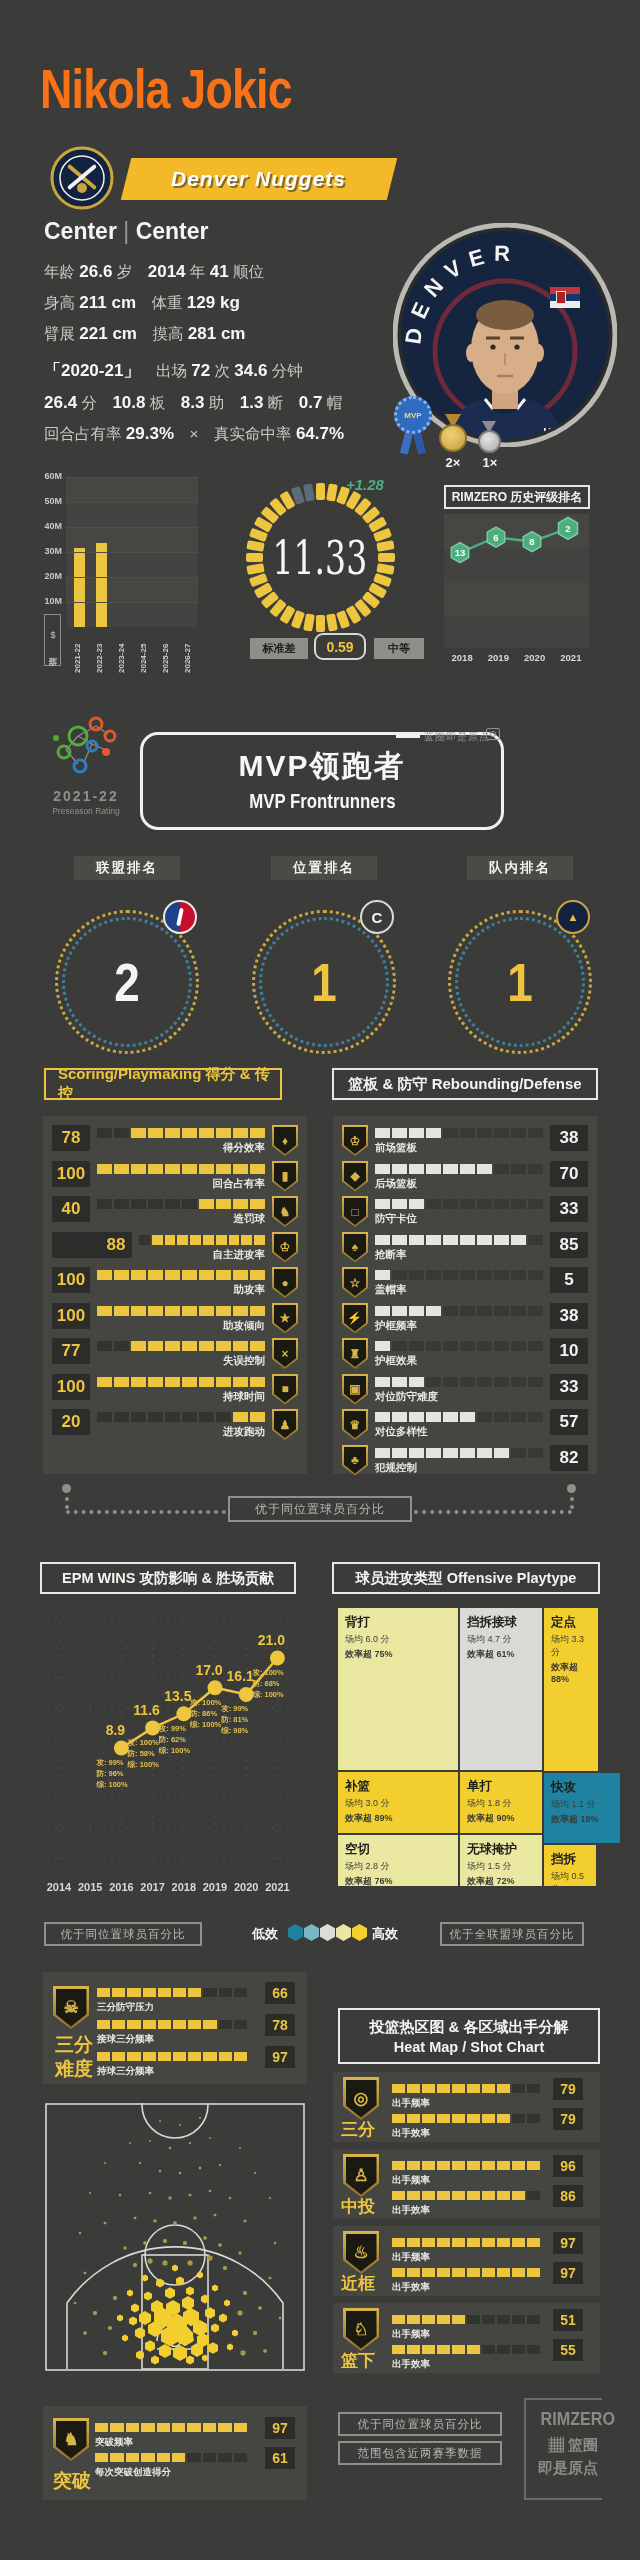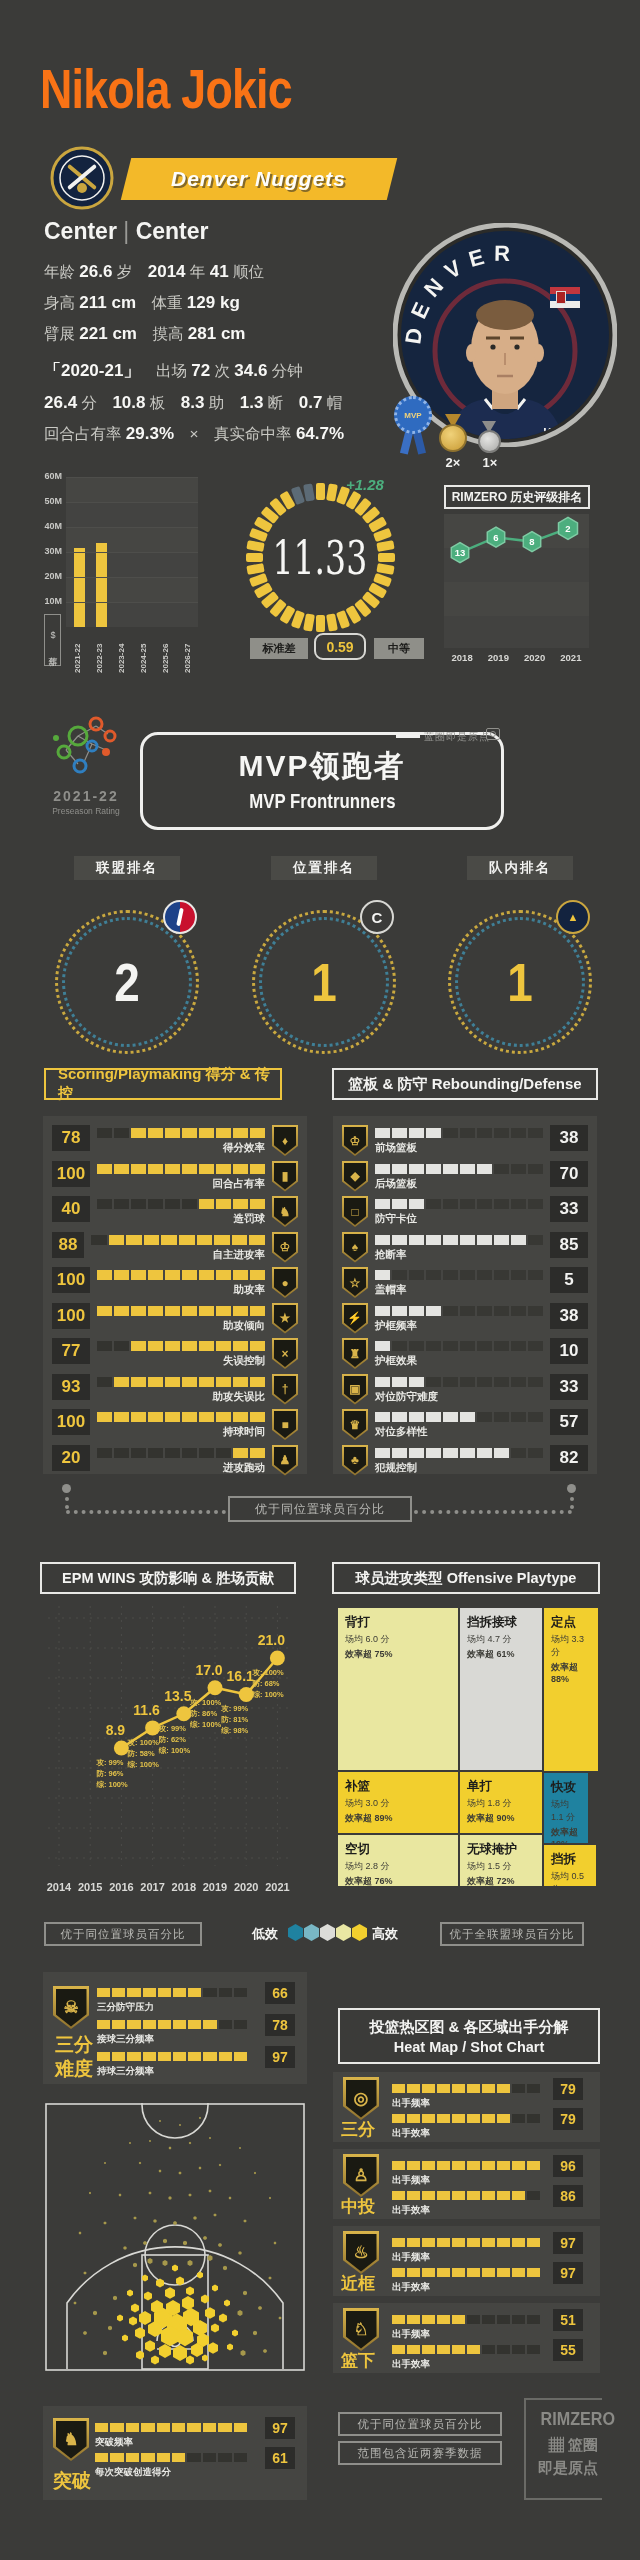--- a/index.html
+++ b/index.html
@@ -351,21 +351,21 @@
             <i class="f"></i>
             <i class="f"></i>
           </div>
           <div class="blabel" style="text-align: right;">造罚球</div>
         </div>
         <div class="shield">
           <b>♞</b>
         </div>
       </div>
       <div class="srow">
-        <div class="vbox vy" style="width: 32px; height: 26px; font-size: 17px; flex: 0 0 auto;">88</div>
+        <div class="vbox vy" style="width: 32px; height: 26px; font-size: 17px; flex: 0 0 auto; padding-left: 48px;">88</div>
         <div class="bwrap">
           <div class="bar">
             <i></i>
             <i class="f"></i>
             <i class="f"></i>
             <i class="f"></i>
             <i class="f"></i>
             <i class="f"></i>
             <i class="f"></i>
             <i class="f"></i>
@@ -432,41 +432,20 @@
             <i class="f"></i>
             <i class="f"></i>
             <i class="f"></i>
             <i class="f"></i>
             <i class="f"></i>
           </div>
           <div class="blabel" style="text-align: right;">失误控制</div>
         </div>
         <div class="shield">
           <b>×</b>
-        </div>
-      </div>
-      <div class="srow">
-        <div class="vbox vy" style="width: 38px; height: 26px; font-size: 17px; flex: 0 0 auto;">93</div>
-        <div class="bwrap">
-          <div class="bar">
-            <i></i>
-            <i class="f"></i>
-            <i class="f"></i>
-            <i class="f"></i>
-            <i class="f"></i>
-            <i class="f"></i>
-            <i class="f"></i>
-            <i class="f"></i>
-            <i class="f"></i>
-            <i class="f"></i>
-          </div>
-          <div class="blabel" style="text-align: right;">助攻失误比</div>
-        </div>
-        <div class="shield">
-          <b>†</b>
         </div>
       </div>
       <div class="srow">
         <div class="vbox vy" style="width: 38px; height: 26px; font-size: 17px; flex: 0 0 auto;">100</div>
         <div class="bwrap">
           <div class="bar">
             <i class="f"></i>
             <i class="f"></i>
             <i class="f"></i>
             <i class="f"></i>
@@ -808,21 +787,21 @@
       <div class="tm-cell" style="left: 0px; top: 164px; width: 120px; height: 61px; background: rgb(242, 207, 46);">
         <div class="tm-name">补篮</div>
         <div class="tm-sub">场均 3.0 分</div>
         <div class="tm-sub" style="font-weight: bold;">效率超 89%</div>
       </div>
       <div class="tm-cell" style="left: 122px; top: 164px; width: 82px; height: 61px; background: rgb(242, 207, 46);">
         <div class="tm-name">单打</div>
         <div class="tm-sub">场均 1.8 分</div>
         <div class="tm-sub" style="font-weight: bold;">效率超 90%</div>
       </div>
-      <div class="tm-cell" style="left: 206px; top: 165px; width: 44px; height: 70px; background: rgb(31, 130, 160);">
+      <div class="tm-cell" style="left: 206px; top: 165px; width: 76px; height: 70px; background: rgb(31, 130, 160);">
         <div class="tm-name">快攻</div>
         <div class="tm-sub">场均 1.1 分</div>
         <div class="tm-sub" style="font-weight: bold;">效率超 19%</div>
       </div>
       <div class="tm-cell" style="left: 0px; top: 227px; width: 120px; height: 51px; background: rgb(233, 231, 160);">
         <div class="tm-name">空切</div>
         <div class="tm-sub">场均 2.8 分</div>
         <div class="tm-sub" style="font-weight: bold;">效率超 76%</div>
       </div>
       <div class="tm-cell" style="left: 122px; top: 227px; width: 82px; height: 51px; background: rgb(233, 231, 160);">

